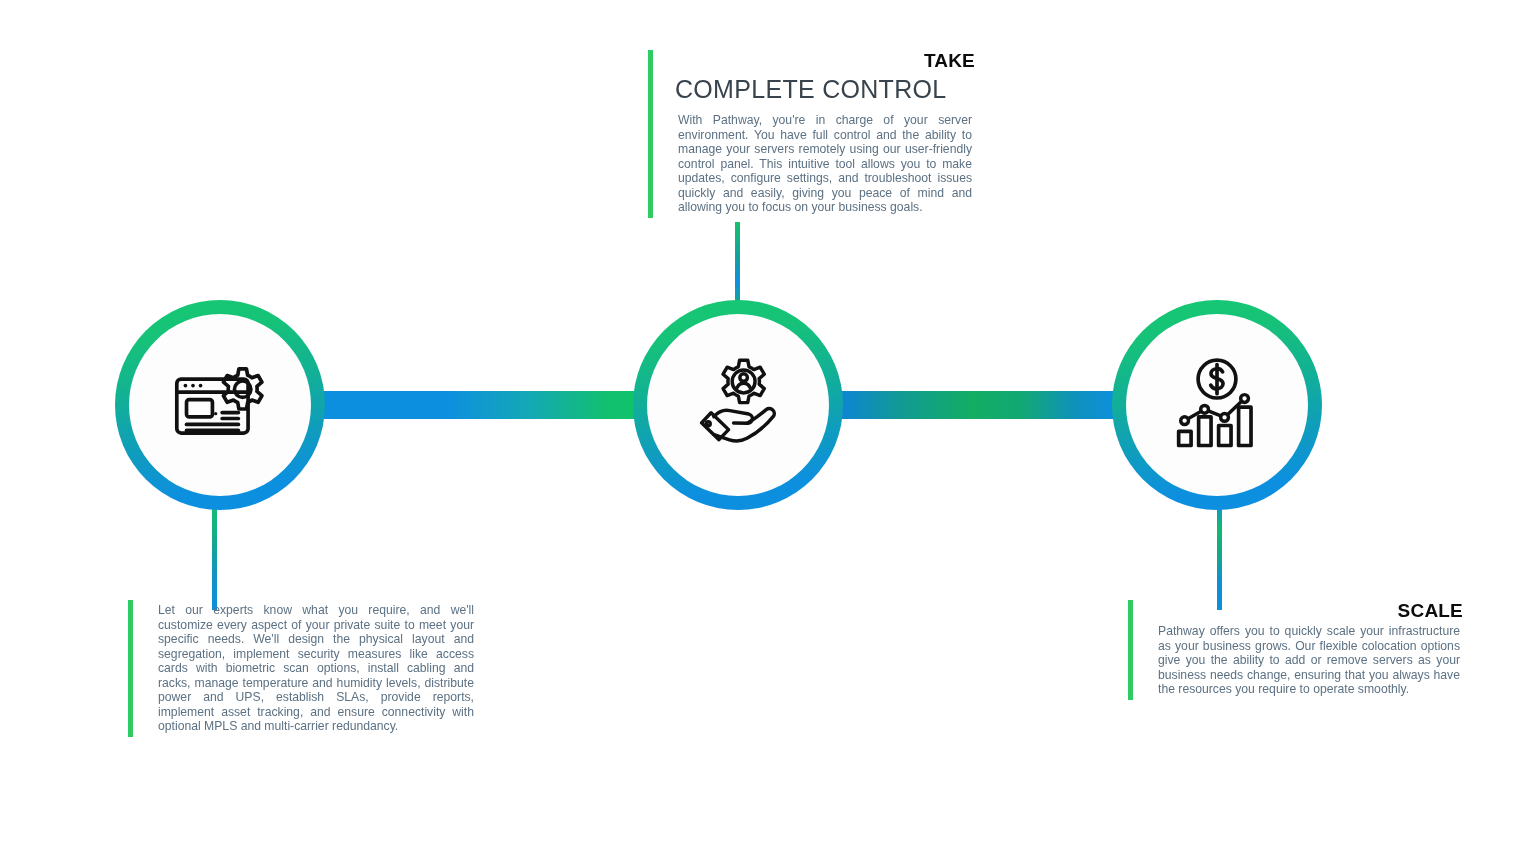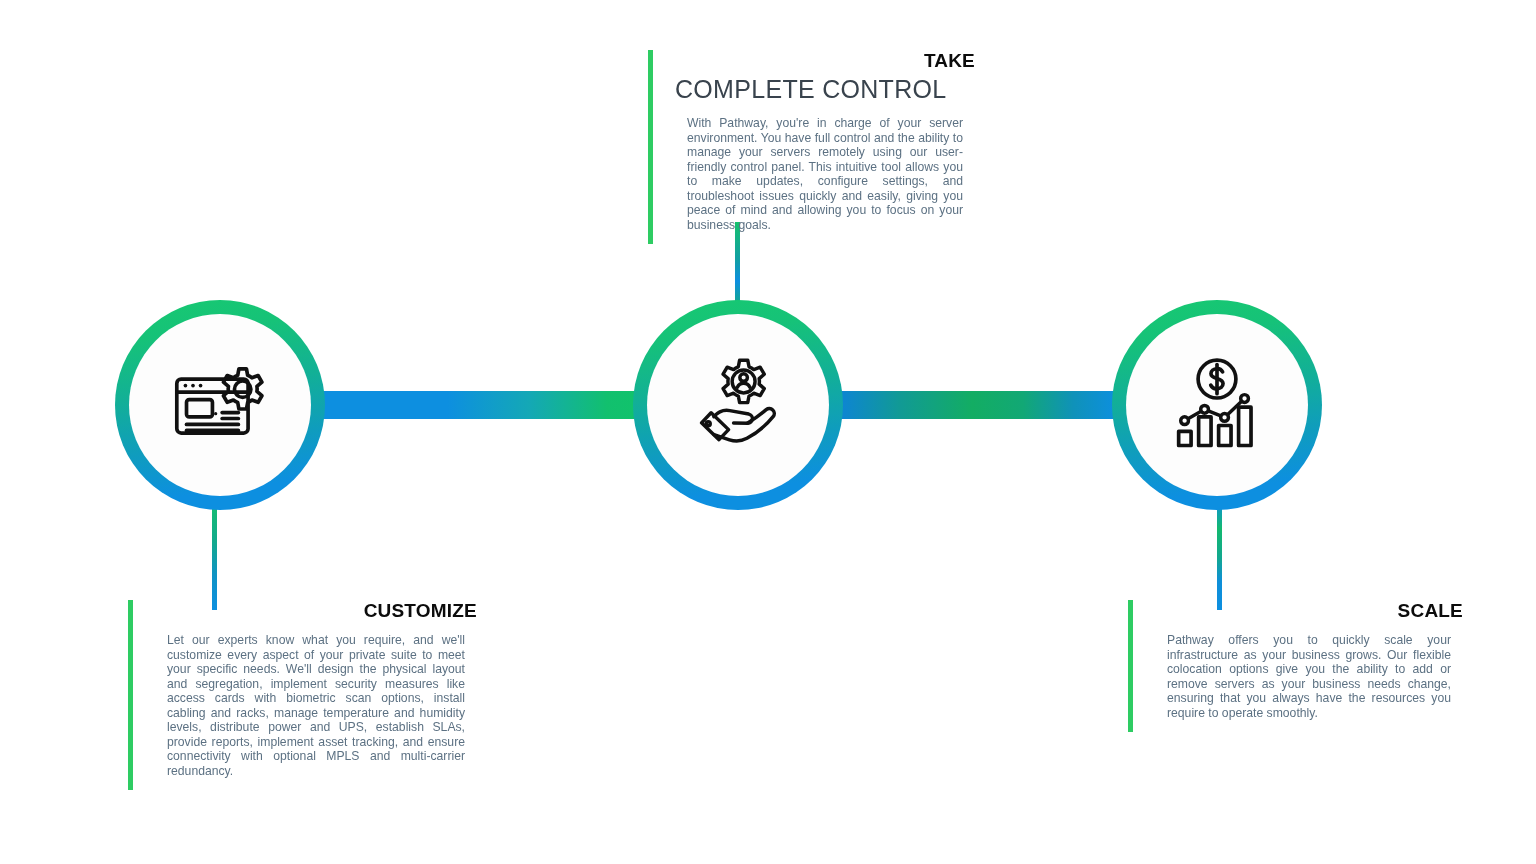--- a/index.html
+++ b/index.html
@@ -125,21 +125,21 @@
     font-weight: 400;
     letter-spacing: 0.3px;
     color: #39434d;
     line-height: 1.2;
     margin: 3px 0 9px 0;
   }
   .body {
     font-size: 12.2px;
     line-height: 1.19;
     color: #5c7183;
-    margin: 12px;
+    margin: 3px;
     text-align: justify;
     text-justify: inter-word;
     hyphens: auto;
   }
 </style>
 </head>
 <body>
 
 <div id="stage">
 
@@ -218,21 +218,20 @@
     </svg>
   </div>
 
   <div class="block" id="block-take">
     <p class="kicker">TAKE</p>
     <p class="headline">COMPLETE CONTROL</p>
     <p class="body">With Pathway, you're in charge of your server environment. You have full control and the ability to manage your servers remotely using our user-friendly control panel. This intuitive tool allows you to make updates, configure settings, and troubleshoot issues quickly and easily, giving you peace of mind and allowing you to focus on your business goals.</p>
   </div>
 
   <div class="block" id="block-customize">
-    <p class="kicker">CUSTOMIZE</p>
     <p class="body">Let our experts know what you require, and we'll customize every aspect of your private suite to meet your specific needs. We'll design the physical layout and segregation, implement security measures like access cards with biometric scan options, install cabling and racks, manage temperature and humidity levels, distribute power and UPS, establish SLAs, provide reports, implement asset tracking, and ensure connectivity with optional MPLS and multi-carrier redundancy.</p>
   </div>
 
   <div class="block" id="block-scale">
     <p class="kicker">SCALE</p>
     <p class="body">Pathway offers you to quickly scale your infrastructure as your business grows. Our flexible colocation options give you the ability to add or remove servers as your business needs change, ensuring that you always have the resources you require to operate smoothly.</p>
   </div>
 
 </div>
 

